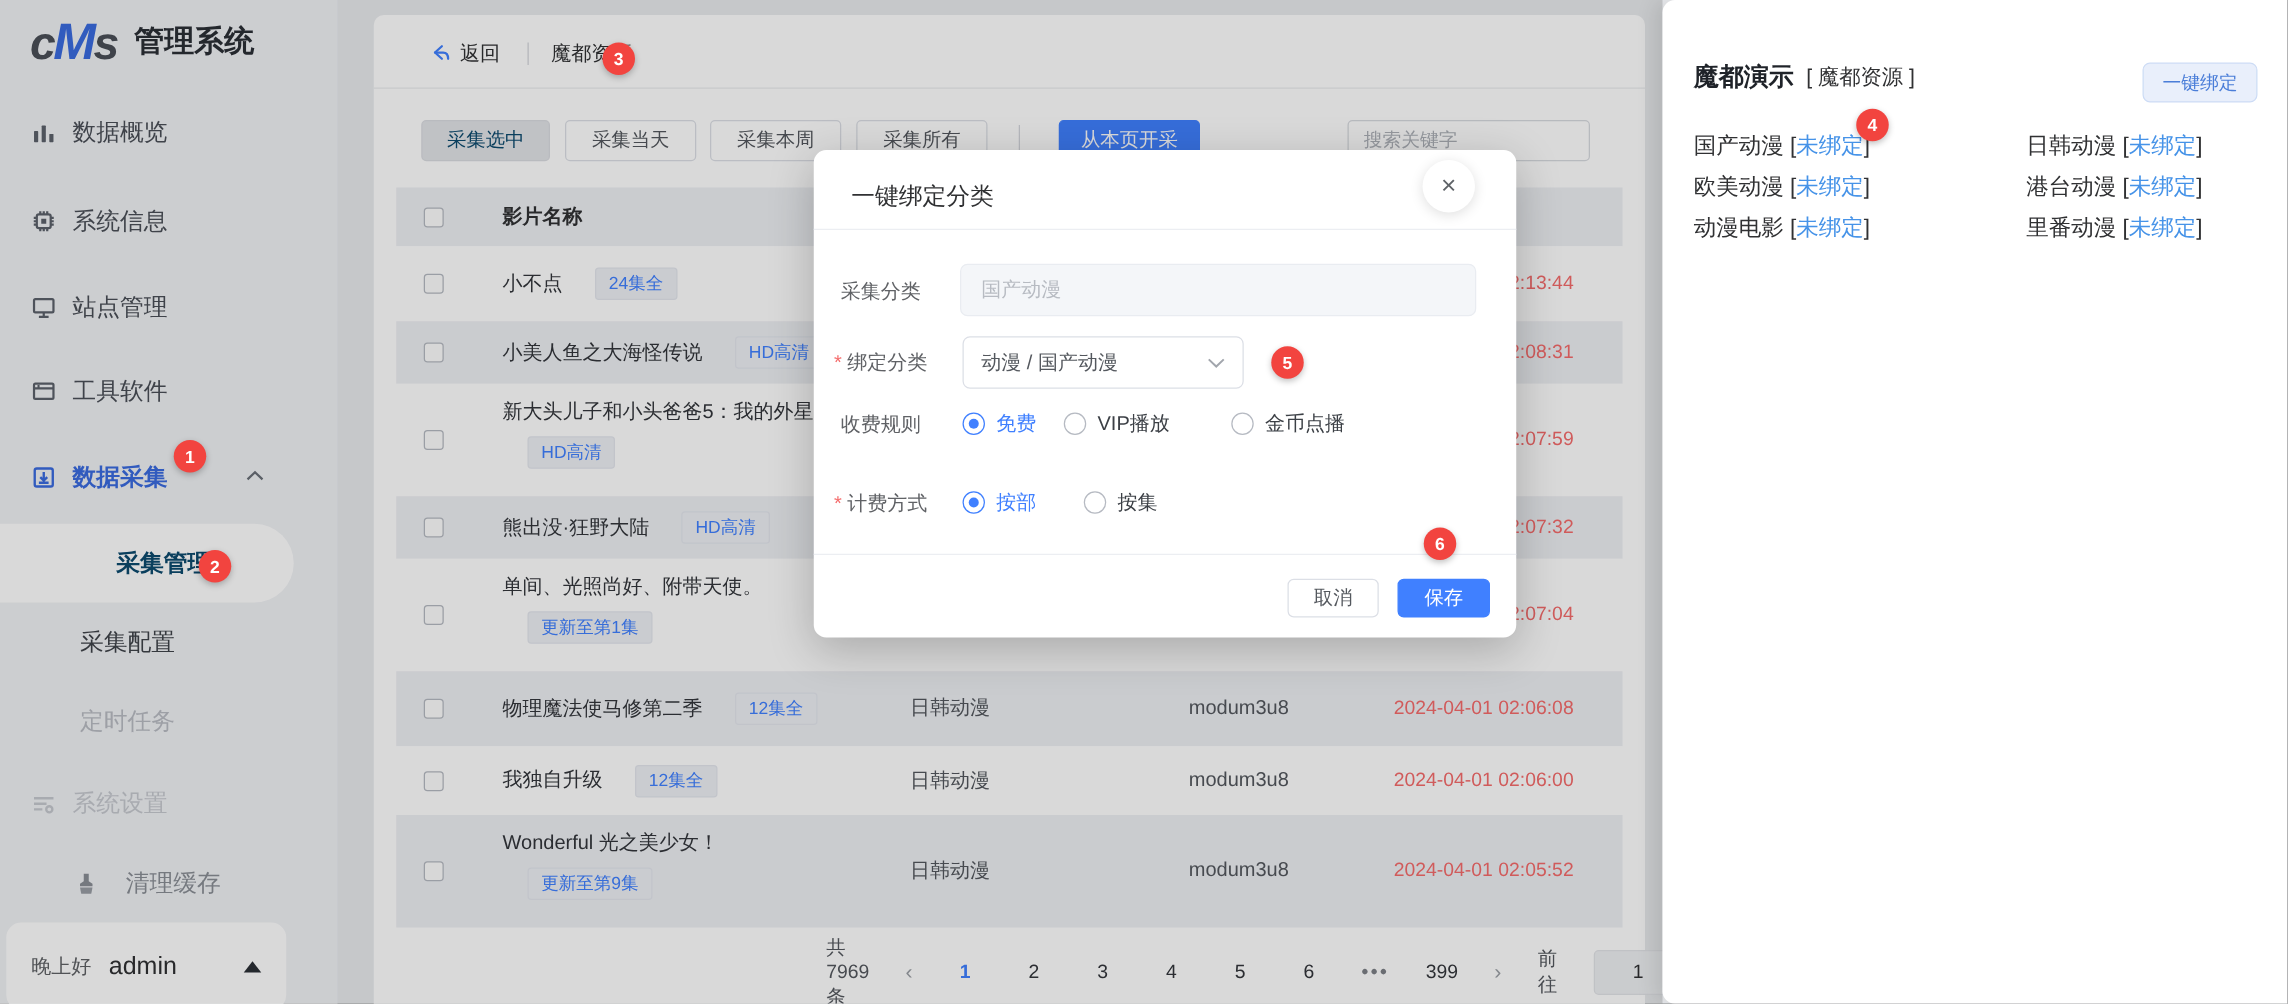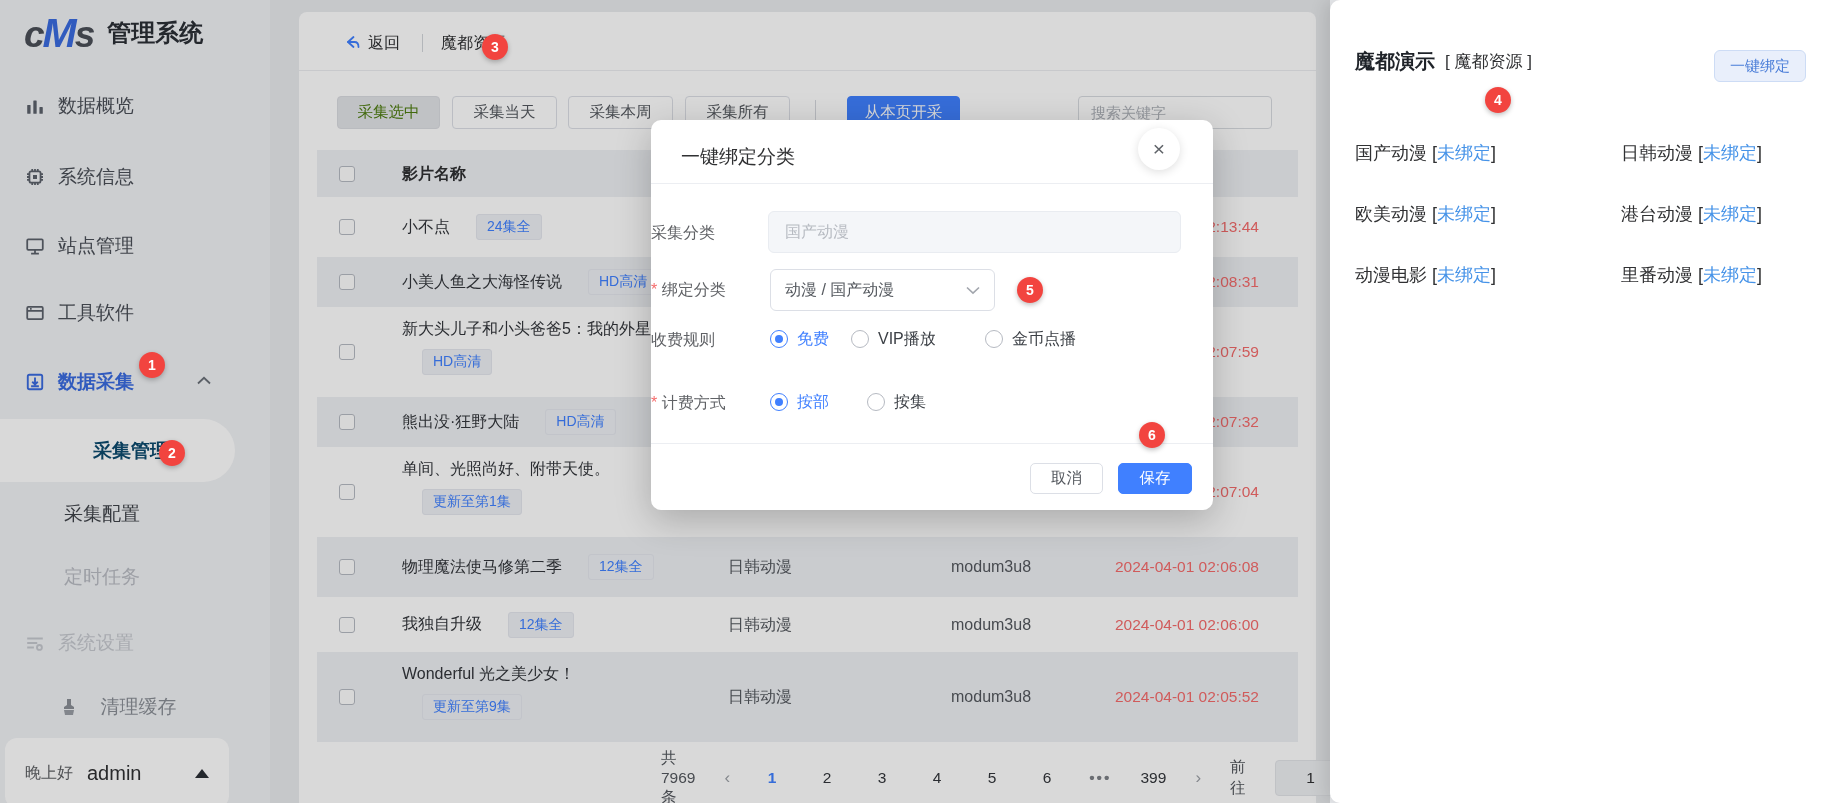--- a/index.html
+++ b/index.html
@@ -33,21 +33,21 @@
   
   .card { position:absolute; left:299px; top:12px; width:1017px; height:800px; background:#fff; border-radius:8px; z-index:1; }
   .crumbs { position:absolute; left:0; top:16px; height:30px; display:flex; align-items:center; }
   .back-ic { width:18px; height:18px; margin-left:45px; color:#4080ff; }
   .crumb-back { font-size:16px; color:#303133; margin-left:6px; cursor:pointer; }
   .crumb-div { width:1px; height:18px; background:#d3d6db; margin:0 18px 0 22px; }
   .crumb-name { font-size:16px; color:#303133; }
   .card-hr { position:absolute; left:0; top:58px; width:1017px; height:1px; background:#ebedf0; }
 
   .btn { position:absolute; top:84px; height:33px; border-radius:4px; border:1px solid #dcdfe6; background:#fff; color:#54585e; font-size:15.5px; display:flex; align-items:center; justify-content:center; cursor:pointer; font-family:inherit; }
-  .btn.disabled { background:#e2e4e8; border-color:#dadce1; color:#4d7c0f; cursor:not-allowed; }
+  .btn.disabled { background:#e2e4e8; border-color:#dadce1; color:#0c4a6e; cursor:not-allowed; }
   .btn.primary { background:#4080ff; border-color:#4080ff; color:#fff; }
   .tool-div { position:absolute; left:516px; top:88px; width:1px; height:25px; background:#d5d8dd; }
   .search-box { position:absolute; left:779px; top:84px; width:194px; height:33px; border:1px solid #d8dbe0; border-radius:4px; background:#fff; font-size:15px; padding:0 12px; color:#303133; font-family:inherit; }
   .search-box::placeholder { color:#aeb2b9; }
 
   
   .table { position:absolute; left:18px; top:138px; width:981px; }
   .trow { position:relative; width:981px; background:#fff; }
   .trow.stripe { background:#eef0f4; }
   .cb { position:absolute; left:22px; top:50%; margin-top:-8px; width:16px; height:16px; border:1.5px solid #b6bac2; border-radius:3px; background:#fdfdfd; cursor:pointer; }
@@ -72,31 +72,31 @@
   
   .overlay { position:absolute; left:0; top:0; width:1330px; height:803px; background:rgba(0,0,0,0.15); z-index:5; }
 
   
   .drawer { position:absolute; left:1330px; top:0; width:500px; height:803px; background:#fff; z-index:10; box-shadow:-6px 0 16px rgba(0,0,0,0.10); border-radius:10px 0 0 10px; }
   .dr-title-row { position:absolute; left:25px; right:16px; top:44px; height:34px; display:flex; align-items:center; }
   .dr-title { font-size:20px; font-weight:bold; color:#1f2329; }
   .dr-sub { font-size:17px; color:#303133; margin-left:10px; }
   .dr-bind-btn { position:absolute; right:24px; top:50px; height:32px; padding:0 15px; background:#e9effb; border:1px solid #cddcf5; border-radius:6px; color:#4a7dd8; font-size:15px; display:flex; align-items:center; cursor:pointer; font-family:inherit; }
   .dr-grid { position:absolute; left:25px; top:104px; width:450px; }
-  .dr-row { display:flex; height:33px; align-items:flex-end;margin-top:28px; }
+  .dr-row { display:flex; height:33px; align-items:flex-start; }
   .dr-cell { width:266px; font-size:18px; color:#303133; white-space:nowrap; }
   .dr-cell.c2 { width:184px; }
   .dr-cell a { color:#4693e8; text-decoration:none; cursor:pointer; }
 
   
   .modal { position:absolute; left:651px; top:120px; width:562px; height:390px; background:#fff; border-radius:10px; z-index:20; box-shadow:0 10px 36px rgba(0,0,0,0.22); }
   .m-title { position:absolute; left:30px; top:24px; font-size:19px; color:#303133; }
   .m-close { position:absolute; left:487px; top:8px; width:42px; height:42px; border-radius:50%; background:#fff; box-shadow:0 2px 10px rgba(0,0,0,0.13); display:flex; align-items:center; justify-content:center; font-size:21px; color:#5f6368; cursor:pointer; }
   .m-hr { position:absolute; left:0; width:562px; height:1px; background:#eceef2; }
-  .f-label { position:absolute; left:0; width:107px; text-align:left; font-size:16px; color:#606266; white-space:nowrap; }
+  .f-label { position:absolute; left:0; width:107px; text-align:center; font-size:16px; color:#606266; white-space:nowrap; }
   .f-label.req::before { content:"* "; color:#f56c6c; }
   .f-input { position:absolute; left:117px; top:91px; width:413px; height:42px; background:#f4f6f9; border:1px solid #e9ecf1; border-radius:6px; color:#b7bbc2; font-size:16px; padding:0 16px; font-family:inherit; }
   .f-select { position:absolute; left:119px; top:149px; width:225px; height:42px; border:1px solid #dcdfe6; border-radius:6px; display:flex; align-items:center; padding:0 14px; font-size:16px; color:#54585e; cursor:pointer; }
   .f-select svg { margin-left:auto; width:14px; height:9px; color:#a2a6ad; }
   .radio-opt { position:absolute; display:flex; align-items:center; gap:9px; height:22px; cursor:pointer; }
   .rdo { width:18px; height:18px; border-radius:50%; border:1.5px solid #b6bac2; background:#fff; flex:none; position:relative; }
   .radio-opt.sel .rdo { border-color:#4080ff; }
   .radio-opt.sel .rdo::after { content:""; position:absolute; left:4px; top:4px; width:8px; height:8px; border-radius:50%; background:#4080ff; }
   .radio-opt span.rl { font-size:16px; color:#3c4046; }
   .radio-opt.sel span.rl { color:#4080ff; }

